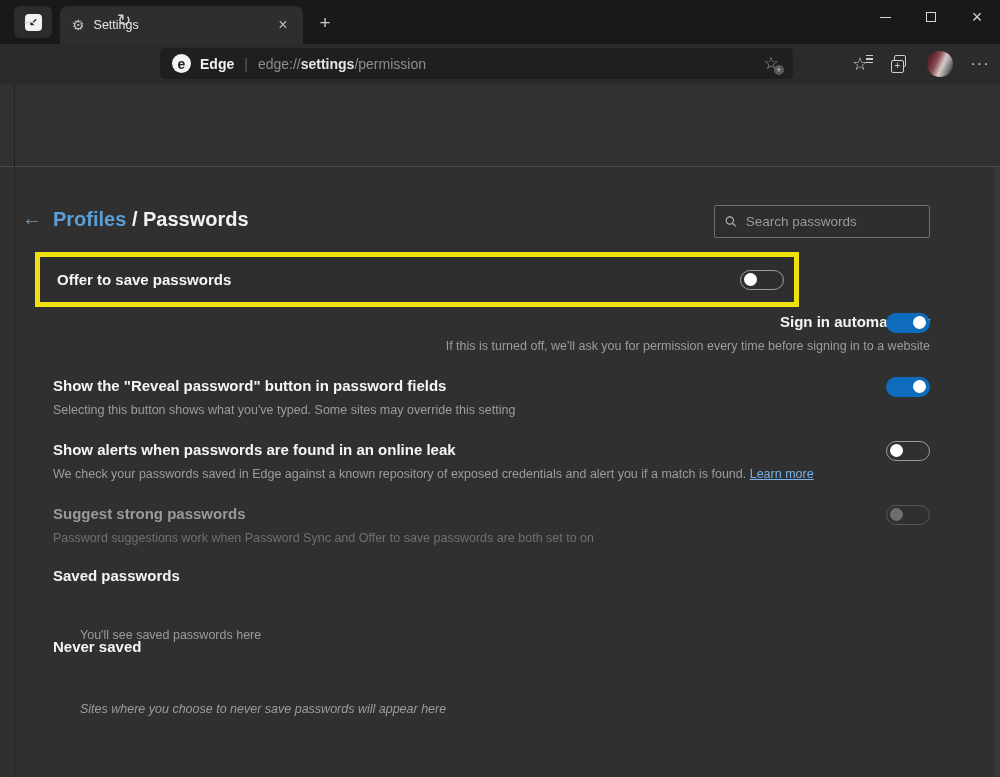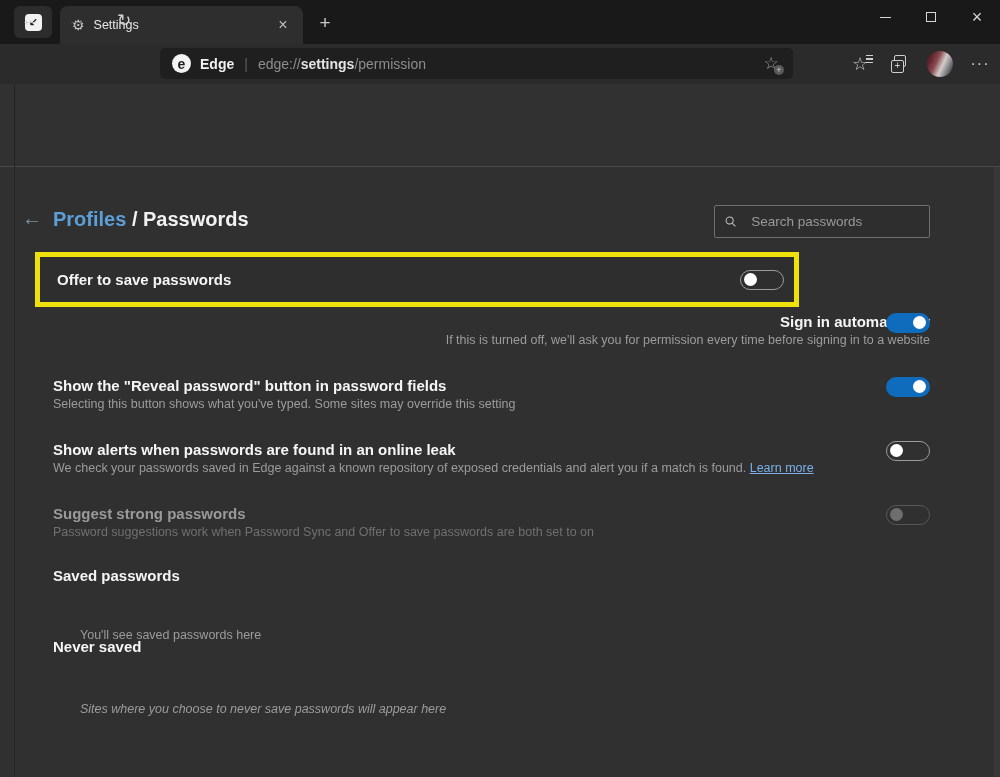--- a/index.html
+++ b/index.html
@@ -48,39 +48,39 @@
   .coll-back { position:absolute; left:3px; top:0; width:12px; height:12px; border:1.4px solid #cfcfcf; border-radius:2px; }
   .coll-front { position:absolute; left:0; top:5px; width:13px; height:13px; border:1.4px solid #cfcfcf; border-radius:2px; background:#2b2b2b; color:#cfcfcf; font-size:10px; line-height:10px; text-align:center; }
   .avatar { width:26px; height:26px; border-radius:50%; background:linear-gradient(115deg,#5e222c 18%,#8a4a50 38%,#d3ccc8 58%,#8d8a90 74%,#3c3640 92%); }
   .dots { font-size:16px; letter-spacing:1px; }
 
   
   .settings-band { position:absolute; top:84px; left:0; right:0; height:83px; background:#313131; border-bottom:1px solid #4a4a4a; }
   .hamburger { position:absolute; left:21px; top:117px; width:19px; height:15px; display:flex; flex-direction:column; justify-content:space-between; }
   .hamburger span { display:block; height:1.8px; background:#c4c4c4; }
   .settings-title { position:absolute; left:54px; top:110px; font-size:24px; font-weight:600; color:#fafafa; }
-  .searchbox { position:absolute; display:flex; align-items:center; background:#2e2e2e; border:1px solid #6f6f6f; border-radius:2px; padding:0 10px; gap:15px; }
+  .searchbox { position:absolute; display:flex; align-items:center; background:#2e2e2e; border:1px solid #6f6f6f; border-radius:2px; padding:0 10px; gap:9px; }
   .searchbox input { background:transparent; border:none; outline:none; color:#cfcfcf; font-size:13.5px; font-family:inherit; width:100%; }
   .searchbox input::placeholder { color:#9a9a9a; opacity:1; }
   .sb-settings { left:708px; top:107px; width:222px; height:36px; }
 
   
   .content { position:absolute; top:167px; left:0; right:0; bottom:0; background:#303030; }
   .edge-line { position:absolute; left:14px; top:84px; bottom:0; width:1px; background:#232323; }
   .scrollbar { position:absolute; right:0; top:167px; bottom:0; width:6px; background:#383838; }
 
   .breadcrumb-back { position:absolute; left:22px; top:40px; font-size:20px; color:#7d95a8; }
   .breadcrumb { position:absolute; left:53px; top:41px; font-size:20px; font-weight:600; color:#f2f2f2; }
   .breadcrumb .parent { color:#5c9fd8;margin-top:39px; }
   .sb-passwords { left:714px; top:38px; width:216px; height:33px; }
 
   .hl-row { position:absolute; left:35px; top:85px; width:764px; height:55px; border:5px solid #efe10c; background:#2e2e2e; display:flex; align-items:center; padding:0 10px 0 17px; }
   .hl-row .row-title { flex:1; }
   .row-title { font-size:15px; font-weight:600; color:#f5f5f5; }
-  .row-desc { font-size:12.5px; color:#9c9c9c; margin-top:3px; }
+  .row-desc { font-size:12.5px; color:#9c9c9c; margin-top:9px; }
   .row-desc a { color:#7ab1e8; text-decoration:underline; cursor:pointer; }
 
   .setting-row { position:absolute; left:53px; right:70px; }
   .row-2 { top:146px;text-align:right; } .row-3 { top:210px; } .row-4 { top:274px; } .row-5 { top:338px; }
   .setting-row .toggle { position:absolute; right:0; top:0; }
   .row-5 .row-title { color:#9a9a9a; }
   .row-5 .row-desc { color:#707070; }
 
   .toggle { width:44px; height:20px; border-radius:10px; position:relative; flex:none; }
   .toggle .knob { position:absolute; top:2.5px; width:13px; height:13px; border-radius:50%; background:#fff; }

